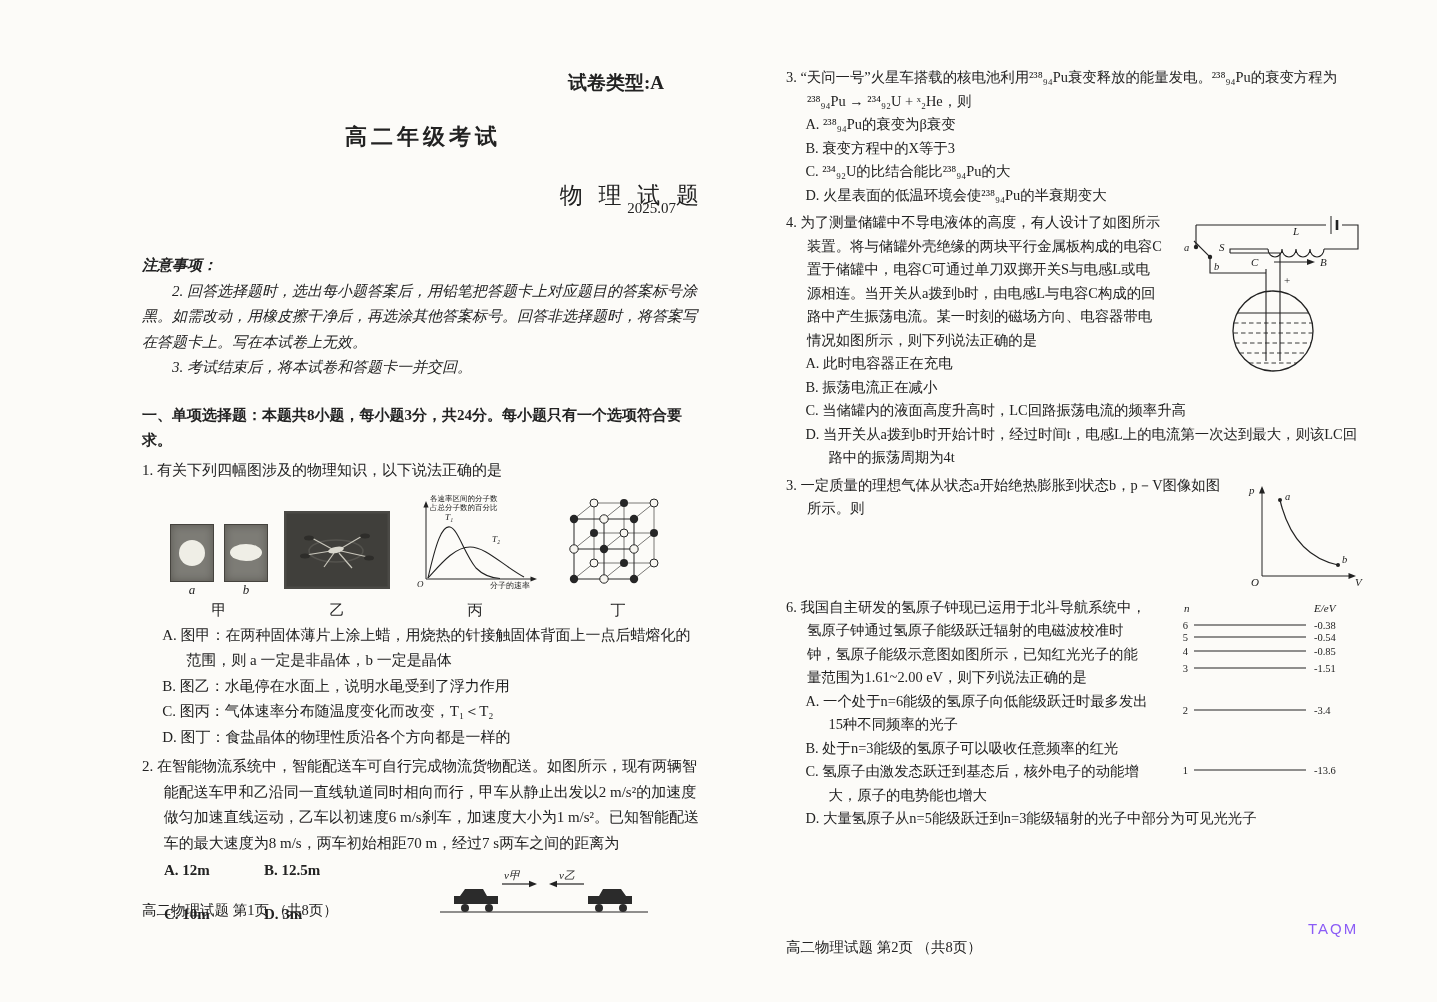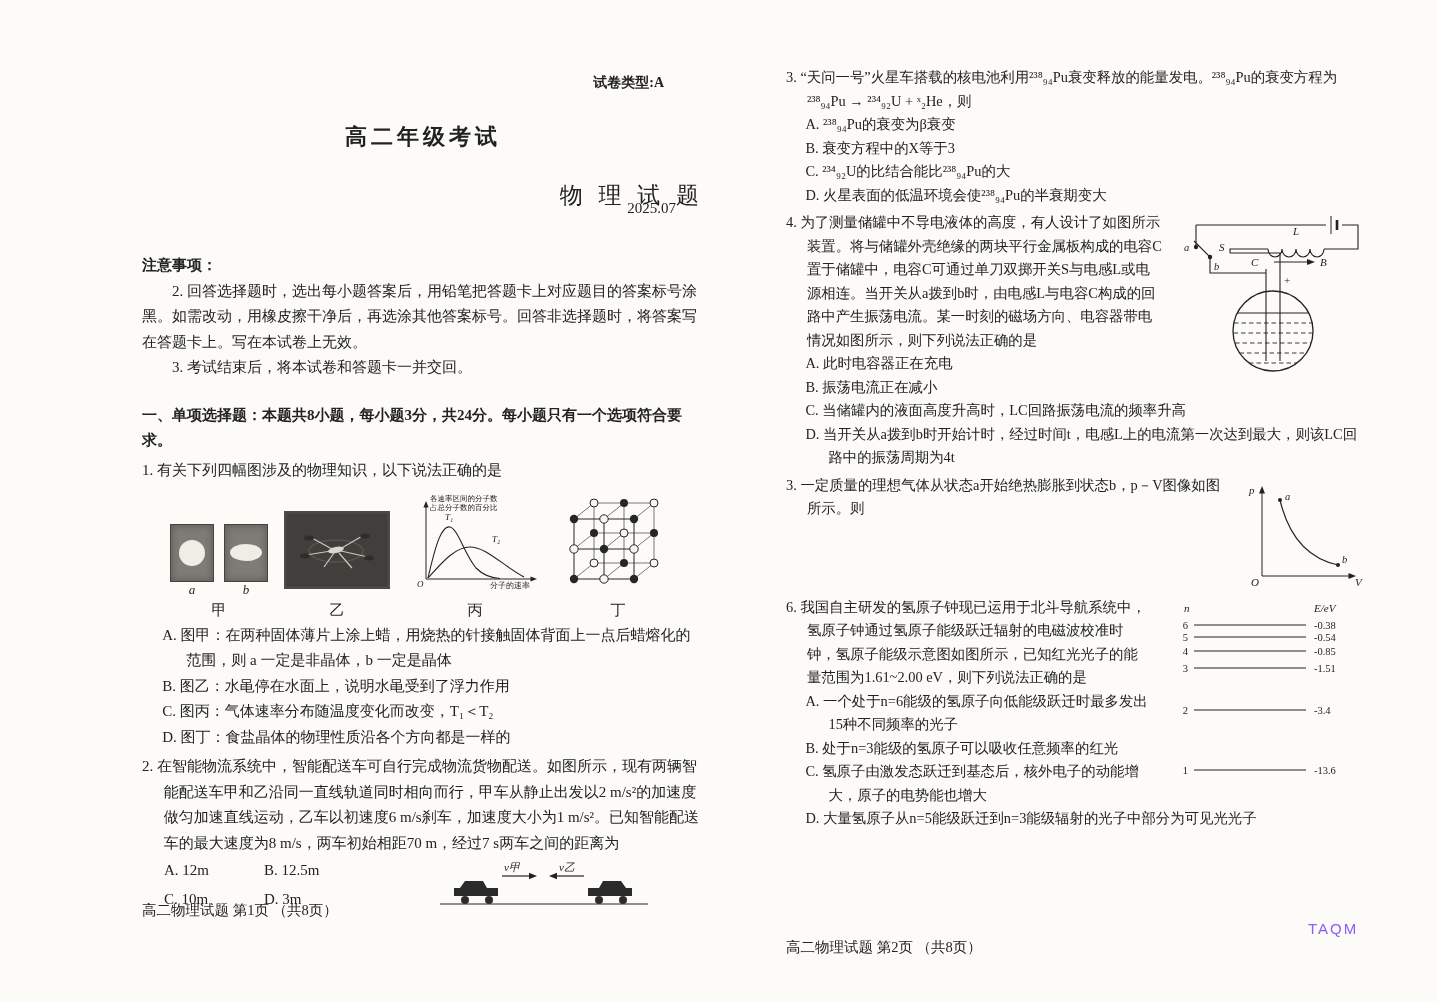--- a/index.html
+++ b/index.html
@@ -10,27 +10,27 @@
     background:#fbfaf6;
     color:#222;
     font-family:"Liberation Serif","DejaVu Serif",serif;
   }
   .sheet { position:absolute; inset:0; background:#fcfbf8; }
 
   .page { position:absolute; }
   .page-left  { left:142px; top:70px;  width:562px; font-size:15px;   line-height:25.5px; }
   .page-right { left:786px; top:62px;  width:578px; font-size:14.4px; line-height:23.5px; }
 
-  .paper-type { text-align:right; padding-right:40px; font-weight:bold; font-size:14px; }
+  .paper-type { text-align:right; padding-right:40px; font-weight:bold; font-size:19px; }
   .exam-title { text-align:center; font-size:22px; font-weight:bold; letter-spacing:4px; margin-top:28px; }
   .subject-wrap { position:relative; margin-top:34px; height:46px; }
   .subject-title { text-align:right; font-size:23px; font-weight:normal; letter-spacing:5px; }
   .subject-date { position:absolute; right:28px; bottom:8px; font-size:15px; font-weight:normal; }
 
-  .notes { margin-top:24px; }
+  .notes { margin-top:24px;font-style:italic; }
   .notes-heading { font-weight:bold; }
   .note { text-indent:2em; }
 
   .section-heading { font-weight:bold; margin-top:22px; }
 
   .q { margin-top:4px; }
   .q::after { content:""; display:block; clear:both; }
   .q-stem { padding-left:1.45em; text-indent:-1.45em; }
   .options { margin-left:1.35em; }
   .option { padding-left:1.6em; text-indent:-1.6em; }
@@ -42,21 +42,21 @@
   .jia-boxes { display:flex; gap:10px; justify-content:center; }
   .jia-item { text-align:center; }
   .wax-box { width:44px; height:58px; background:#7d7c76; border:1px solid #45433e;
              box-shadow:inset 0 0 9px #5a5852; display:flex; align-items:center; justify-content:center; }
   .wax-circle  { width:26px; height:26px; border-radius:50%; background:#efeee6; }
   .wax-ellipse { width:32px; height:17px; border-radius:50%; background:#efeee6; }
   .jia-sub { font-style:italic; font-size:13px; line-height:16px; }
 
   
   .q2-bottom { display:flex; align-items:center; margin-left:22px; margin-top:2px; }
-  .q2-options { display:grid; grid-template-columns:100px 130px; row-gap:3px; }
+  .q2-options { display:grid; grid-template-columns:100px 130px; row-gap:18px;font-weight:bold; }
   .cars-svg { margin-left:44px; }
 
   .fig-float { float:right; margin:2px 0 4px 12px; }
 
   .page-footer { position:absolute; font-size:14.5px; text-align:left; color:#222; }
   .footer-left  { left:142px; width:562px; top:901px; }
   .footer-right { left:786px; width:578px; top:938px; }
   .watermark { position:absolute; left:1308px; top:920px; color:#8b5cf6; font-size:15px;
                letter-spacing:2px; font-family:"Liberation Sans",sans-serif; }
 

